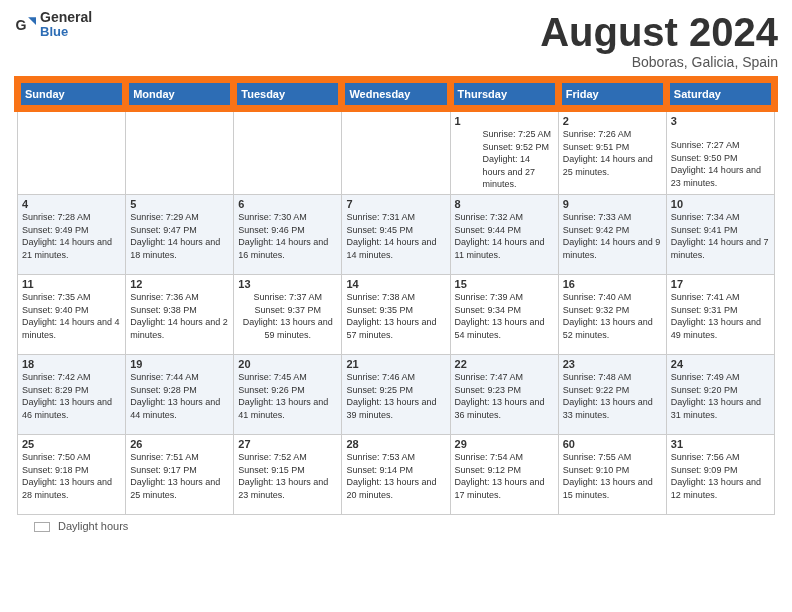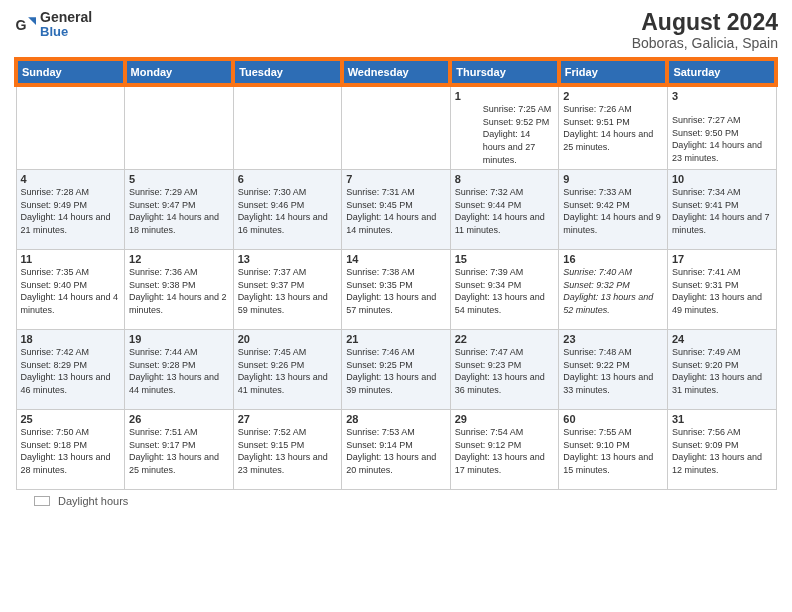--- a/index.html
+++ b/index.html
@@ -28,42 +28,42 @@
       gap: 4px;
     }
     .logo-icon {
       width: 22px;
       height: 22px;
     }
     .title-block {
       text-align: right;
     }
     .main-title {
-      font-size: 23px;
+      font-size: 40px;
       font-weight: bold;
       color: #333;
       line-height: 1.1;
     }
     .subtitle {
       font-size: 14px;
       color: #555;
     }
     table {
       width: 100%;
       border-collapse: collapse;
       table-layout: fixed;
     }
     thead tr th {
       background-color: #2d6db5;
       color: #fff;
       font-size: 11px;
       font-weight: bold;
       padding: 5px 4px;
       text-align: left;
-      border: 4px solid #f97316;
+      border: 7px solid #f97316;
     }
     tbody tr td {
       border: 1px solid #ccc;
       vertical-align: top;
       padding: 3px 4px;
       font-size: 9.5px;
       color: #333;
       height: 80px;
     }
     tbody tr:nth-child(even) td {
@@ -80,21 +80,21 @@
     }
     .day-info {
       font-size: 9px;
       line-height: 1.4;
     }
     .empty-cell {
       background-color: #fff;
     }
     .footer {
       display: flex;
-      align-items: center;
+      align-items: flex-end;
       gap: 8px;
       margin-top: 5px;
       font-size: 11px;
       color: #555;
       padding-left: 20px;
     }
     .footer-swatch {
       width: 16px;
       height: 10px;
       background: #fff;
@@ -212,39 +212,39 @@
 Daylight: 14 hours and 4 minutes.</div>
           </td>
           <td>
             <span class="day-number">12</span>
             <div class="day-info" style="white-space: pre-line;">Sunrise: 7:36 AM
 Sunset: 9:38 PM
 Daylight: 14 hours and 2 minutes.</div>
           </td>
           <td>
             <span class="day-number">13</span>
-            <div class="day-info" style="white-space: pre-line;">Sunrise: 7:37 AM
+            <div class="day-info" style="white-space: pre-line; text-align: center;">Sunrise: 7:37 AM
 Sunset: 9:37 PM
 Daylight: 13 hours and 59 minutes.</div>
           </td>
           <td>
             <span class="day-number">14</span>
             <div class="day-info" style="white-space: pre-line;">Sunrise: 7:38 AM
 Sunset: 9:35 PM
 Daylight: 13 hours and 57 minutes.</div>
           </td>
           <td>
             <span class="day-number">15</span>
             <div class="day-info" style="white-space: pre-line;">Sunrise: 7:39 AM
 Sunset: 9:34 PM
 Daylight: 13 hours and 54 minutes.</div>
           </td>
           <td>
             <span class="day-number">16</span>
-            <div class="day-info" style="white-space: pre-line; font-style: italic;">Sunrise: 7:40 AM
+            <div class="day-info" style="white-space: pre-line;">Sunrise: 7:40 AM
 Sunset: 9:32 PM
 Daylight: 13 hours and 52 minutes.</div>
           </td>
           <td>
             <span class="day-number">17</span>
             <div class="day-info" style="white-space: pre-line;">Sunrise: 7:41 AM
 Sunset: 9:31 PM
 Daylight: 13 hours and 49 minutes.</div>
           </td>
         </tr>

